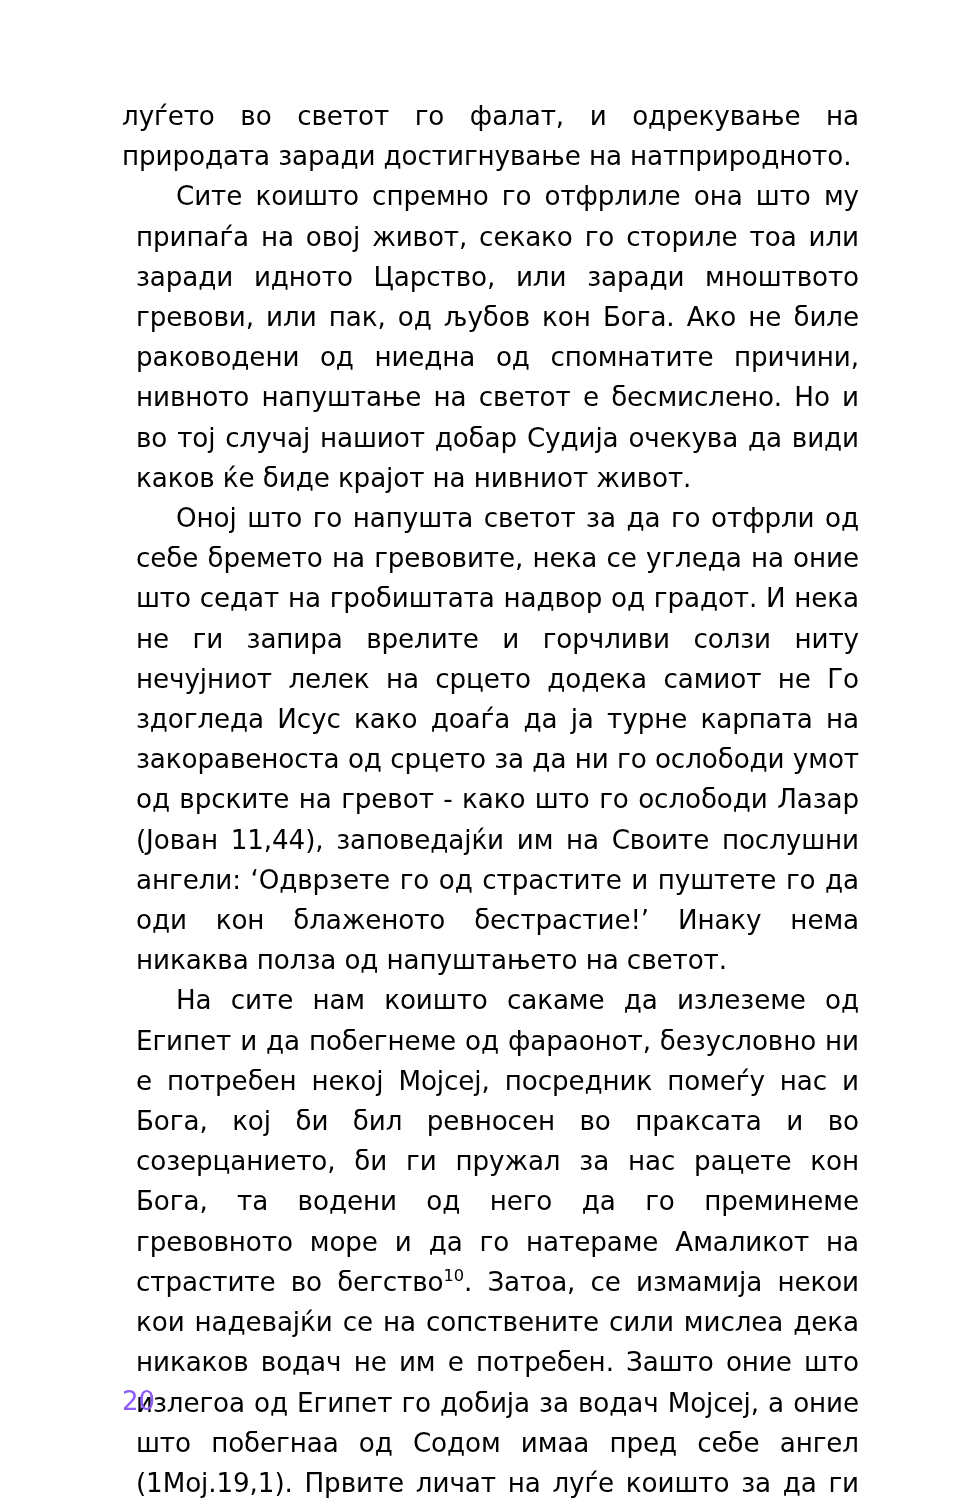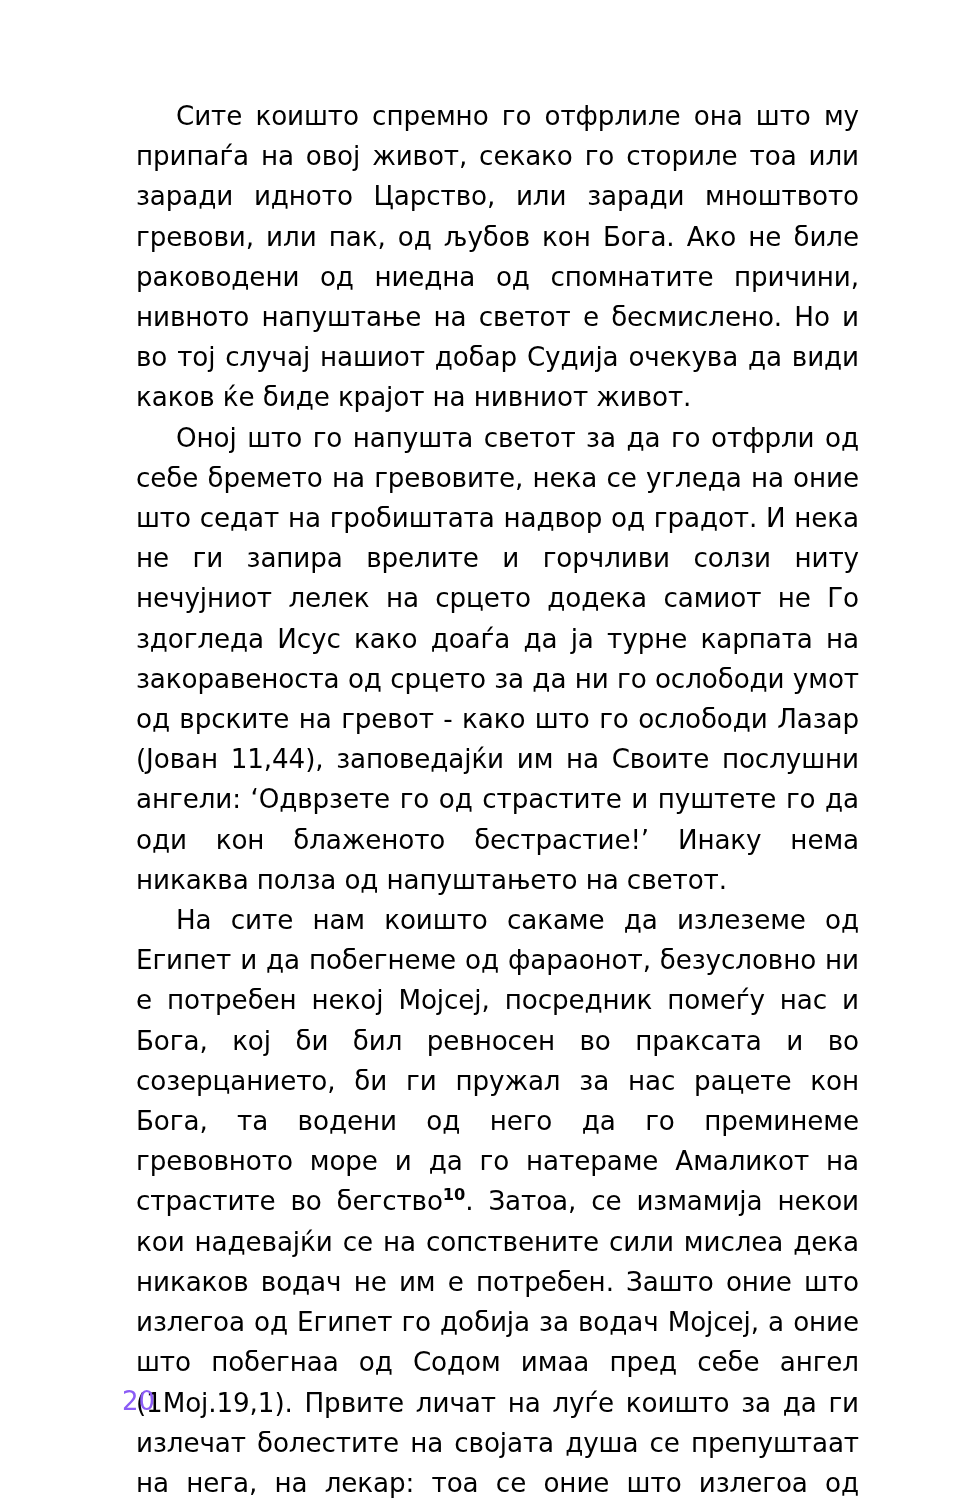--- a/index.html
+++ b/index.html
@@ -47,40 +47,40 @@
 
   .para.indent {
     text-indent: 40px;
     margin-left: 14px;
   }
 
   sup.fnref {
     font-size: 0.62em;
     vertical-align: super;
     line-height: 0;
-    font-weight: bold;
   }
 
   .page-number {
     position: absolute;
     left: 122px;
     top: 1385px;
     font-size: 26px;
     line-height: 32px;
     color: #8b5cf6;
     letter-spacing: 0px;
   }
 </style>
 </head>
 <body>
 
 <div class="page">
 
   <div class="text-column">
 
+    <p class="para">луѓето во светот го фалат, и одрекување на природата заради достигнување на натприродното.</p>
 
     <p class="para indent">Сите коишто спремно го отфрлиле она што му припаѓа на овој живот, секако го сториле тоа или заради идното Царство, или заради мноштвото гревови, или пак, од љубов кон Бога. Ако не биле раководени од ниедна од спомнатите причини, нивното напуштање на светот е бесмислено. Но и во тој случај нашиот добар Судија очекува да види каков ќе биде крајот на нивниот живот.</p>
 
     <p class="para indent">Оној што го напушта светот за да го отфрли од себе бремето на гревовите, нека се угледа на оние што седат на гробиштата надвор од градот. И нека не ги запира врелите и горчливи солзи ниту нечујниот лелек на срцето додека самиот не Го здогледа Исус како доаѓа да ја турне карпата на закоравеноста од срцето за да ни го ослободи умот од врските на гревот - како што го ослободи Лазар (Јован 11,44), заповедајќи им на Своите послушни ангели: ‘Одврзете го од страстите и пуштете го да оди кон блаженото бестрастие!’ Инаку нема никаква полза од напуштањето на светот.</p>
 
     <p class="para indent"><span>На сите нам коишто сакаме да излеземе од Египет и да побегнеме од фараонот, безусловно ни е потребен некој Мојсеј, посредник помеѓу нас и Бога, кој би бил ревносен во праксата и во созерцанието, би ги пружал за нас рацете кон Бога, та водени од него да го преминеме гревовното море и да го натераме Амаликот на страстите во бегство</span><sup class="fnref">10</sup><span>. Затоа, се измамија некои кои надевајќи се на сопствените сили мислеа дека никаков водач не им е потребен. Зашто оние што излегоа од Египет го добија за водач Мојсеј, а оние што побегнаа од Содом имаа пред себе ангел (1Мој.19,1). Првите личат на луѓе коишто за да ги излечат болестите на својата душа се препуштаат на нега, на лекар: тоа се оние што излегоа од Египет. А вторите личат на луѓе што имаат врела желба да ја слечат од себе нечистотијата на гнасното тело: затоа им е потребен ангел или, така да</span></p>
 
   </div>
 
   <div class="page-number">20</div>

